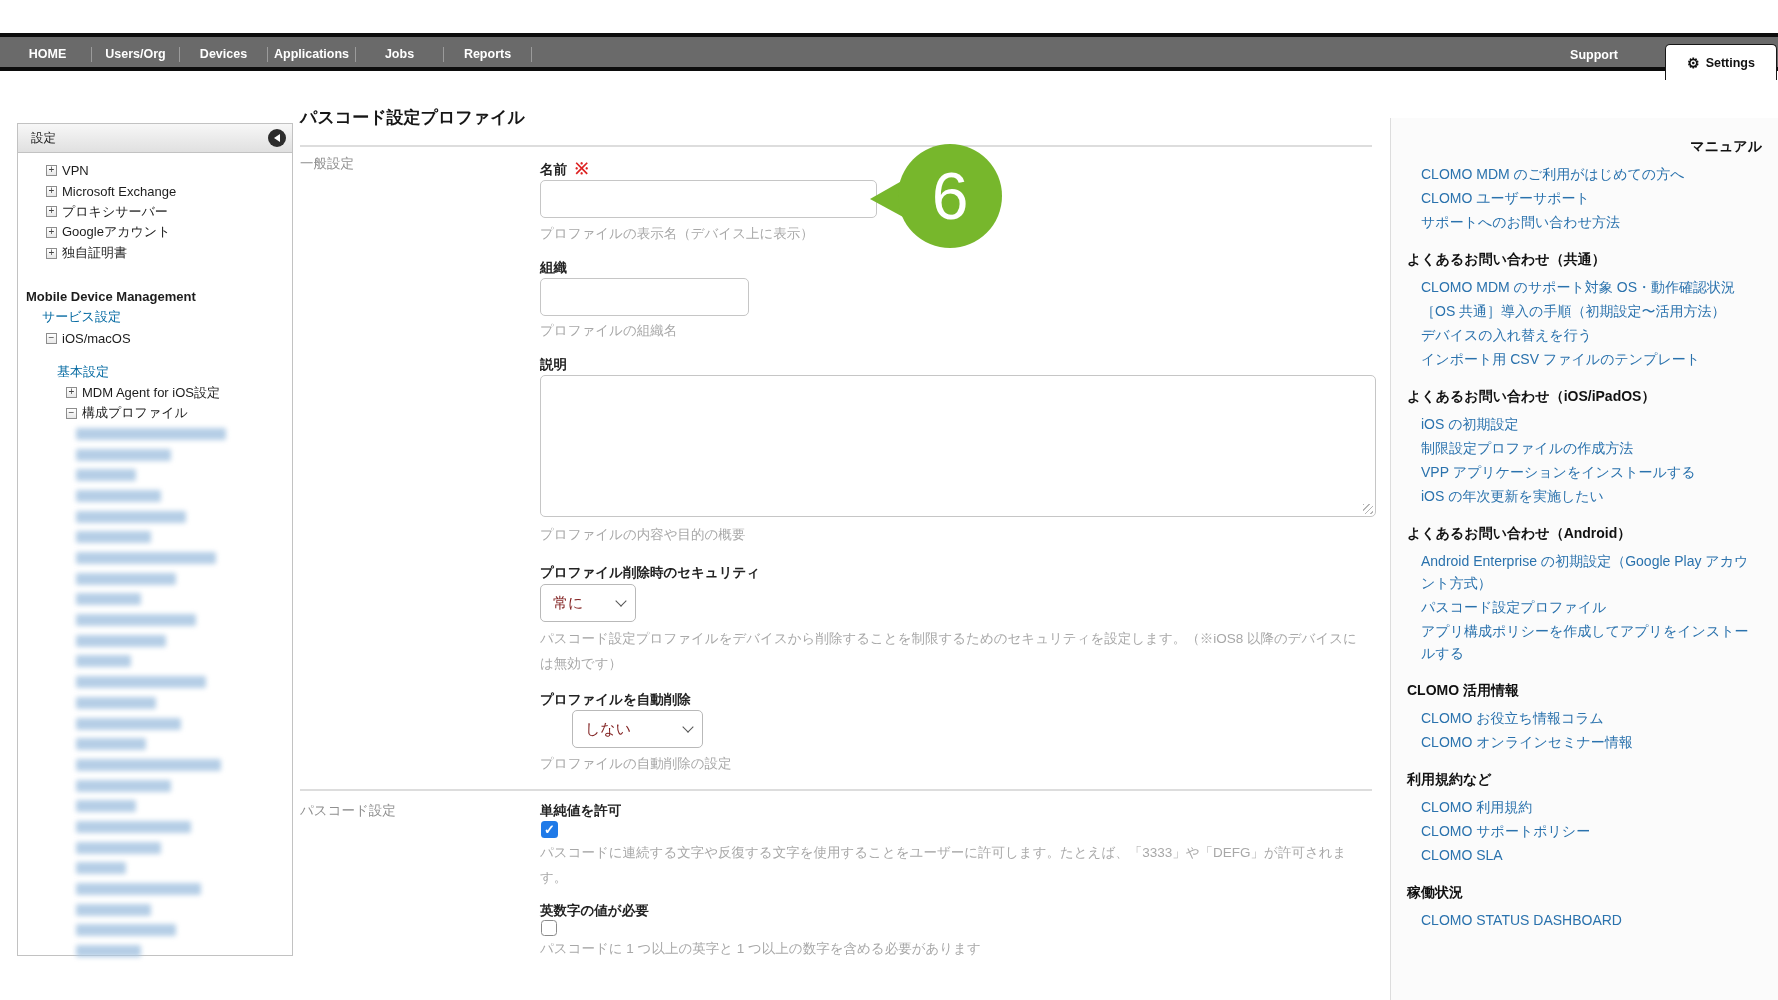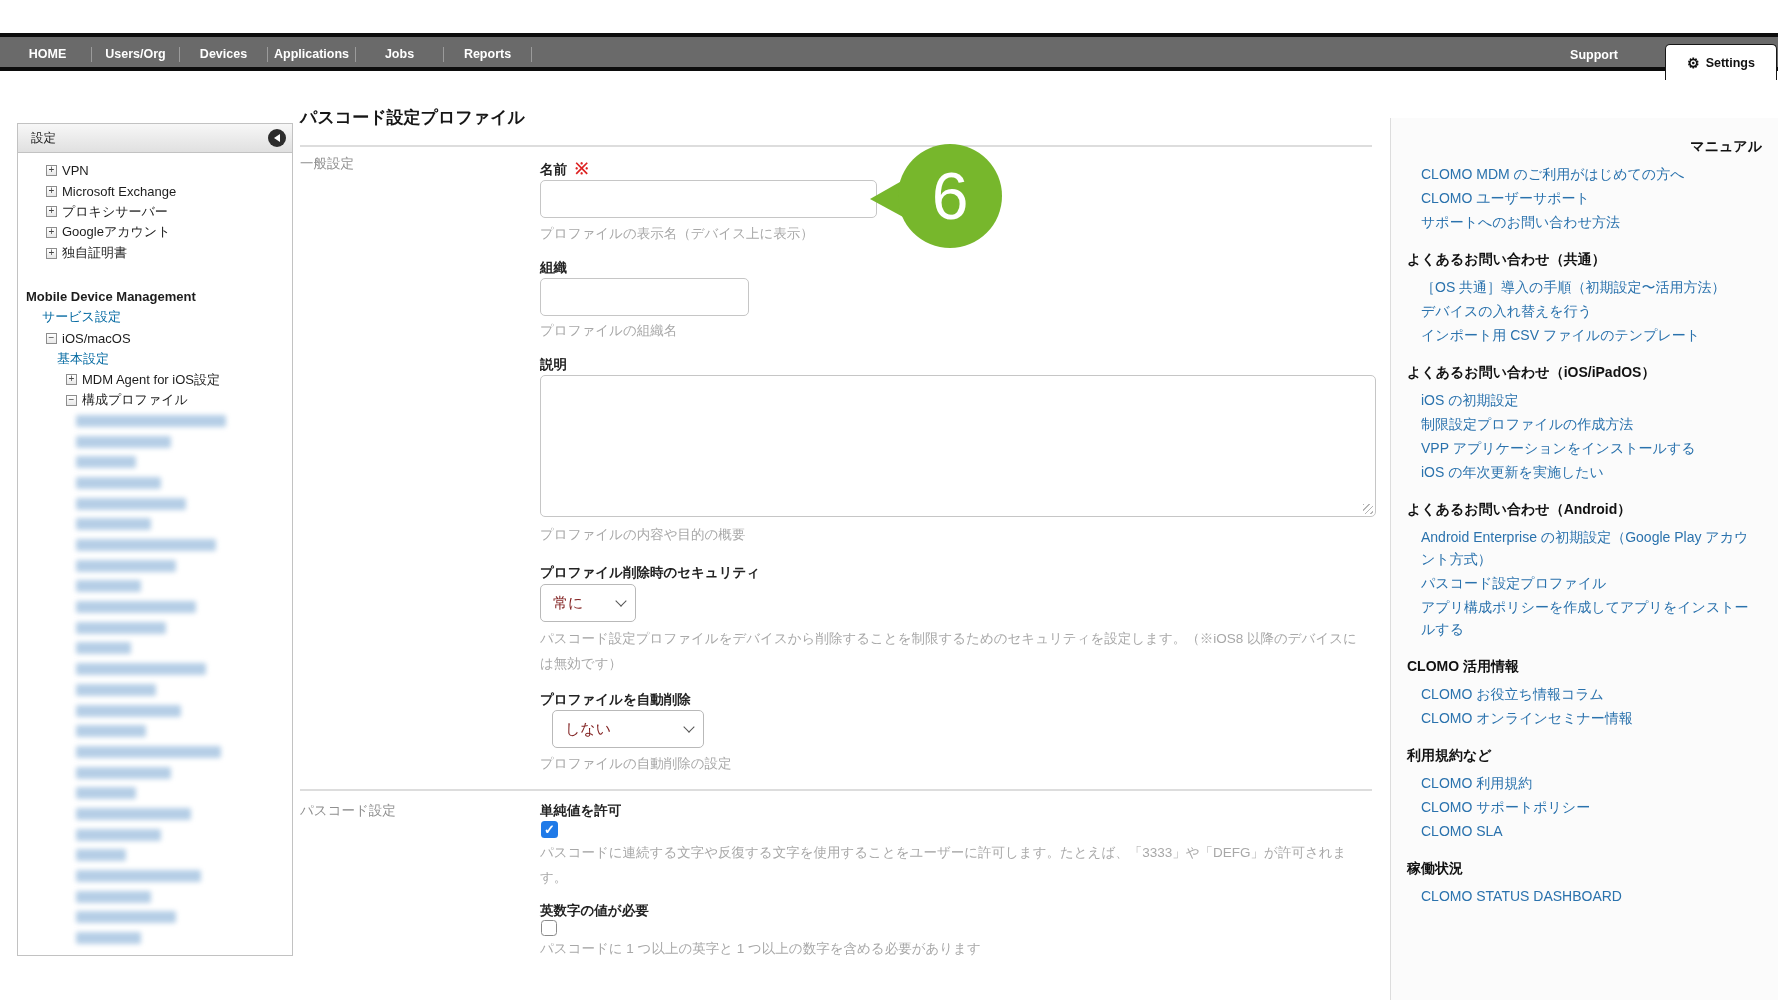--- a/index.html
+++ b/index.html
@@ -25,21 +25,21 @@
   .sidebar-header{height:29px;background:linear-gradient(#f7f7f7,#e0e0e0);border-bottom:1px solid #c2c2c2;
     display:flex;align-items:center;padding-left:13px;font-size:12.5px;color:#222;position:relative;box-sizing:border-box;}
   .collapse-btn{position:absolute;right:6px;top:5px;width:18px;height:18px;border-radius:50%;
     background:#2c2c2c;display:flex;align-items:center;justify-content:center;cursor:pointer;}
   .collapse-tri{width:0;height:0;border:4px solid transparent;border-right:6px solid #fff;margin-left:-4px;}
   .tree{position:absolute;top:36px;left:0;right:0;font-size:13px;color:#1c1c1c;}
   .tree-row{height:20.7px;display:flex;align-items:center;gap:5px;}
   .tree-row.hdr{padding-left:8px;font-weight:700;margin-top:23px;}
   .tree-row.lv1{padding-left:28px;}
   .tree-row.svc{padding-left:24px;}
-  .tree-row.lv2{padding-left:39px;}
+  .tree-row.lv2{padding-left:39px;margin-top:13px;}
   .tree-row.lv3{padding-left:48px;}
   .tree-link{color:#0369a1;cursor:pointer;}
   .expander{width:11px;height:11px;box-sizing:border-box;border:1px solid #8d8d8d;background:linear-gradient(#fff,#e8e8e8);
     font-size:10px;line-height:8px;text-align:center;color:#444;cursor:pointer;flex:0 0 11px;}
   .blur-rows{margin-top:0;}
   .blur-row{height:20.7px;display:flex;align-items:center;padding-left:58px;}
   .blur-bar{height:12px;border-radius:2px;background:#a9c6e2;filter:blur(2.5px);opacity:.85;}
 
   
   .abs{position:absolute;}
@@ -247,21 +247,21 @@
   <div class="abs helper" style="left:540px;top:522px;">プロファイルの内容や目的の概要</div>
 
   <div class="abs f-label" style="left:540px;top:564px;">プロファイル削除時のセキュリティ</div>
   <div class="abs sel" style="left:540px;top:584px;width:96px;">
     <span>常に</span>
     <span class="chev"></span>
   </div>
   <div class="abs helper" style="left:540px;top:626px;width:830px;">パスコード設定プロファイルをデバイスから削除することを制限するためのセキュリティを設定します。（※iOS8 以降のデバイスには無効です）</div>
 
   <div class="abs f-label" style="left:540px;top:691px;">プロファイルを自動削除</div>
-  <div class="abs sel" style="left:552px;top:710px;width:152px;">
+  <div class="abs sel" style="left:572px;top:710px;width:131px;">
     <span>しない</span>
     <span class="chev"></span>
   </div>
   <div class="abs helper" style="left:540px;top:751px;">プロファイルの自動削除の設定</div>
 
   <div class="abs rule" style="top:789px;"></div>
 
   <div class="abs section-label" style="left:300px;top:802px;">パスコード設定</div>
 
   <div class="abs f-label" style="left:540px;top:802px;">単純値を許可</div>
@@ -277,20 +277,21 @@
     <circle cx="102" cy="70" r="52" fill="#77b72c"></circle>
     <text x="102" y="93" text-anchor="middle" font-size="66" fill="#ffffff" font-family="Liberation Sans, sans-serif">6</text>
   </svg>
 
   <div class="right-panel">
       <div class="rp-h">マニュアル</div>
       <a class="rp-link">CLOMO MDM のご利用がはじめての方へ</a>
       <a class="rp-link">CLOMO ユーザーサポート</a>
       <a class="rp-link">サポートへのお問い合わせ方法</a>
       <div class="rp-h">よくあるお問い合わせ（共通）</div>
+      <a class="rp-link">CLOMO MDM のサポート対象 OS・動作確認状況</a>
       <a class="rp-link">［OS 共通］導入の手順（初期設定〜活用方法）</a>
       <a class="rp-link">デバイスの入れ替えを行う</a>
       <a class="rp-link">インポート用 CSV ファイルのテンプレート</a>
       <div class="rp-h">よくあるお問い合わせ（iOS/iPadOS）</div>
       <a class="rp-link">iOS の初期設定</a>
       <a class="rp-link">制限設定プロファイルの作成方法</a>
       <a class="rp-link">VPP アプリケーションをインストールする</a>
       <a class="rp-link">iOS の年次更新を実施したい</a>
       <div class="rp-h">よくあるお問い合わせ（Android）</div>
       <a class="rp-link">Android Enterprise の初期設定（Google Play アカウント方式）</a>

